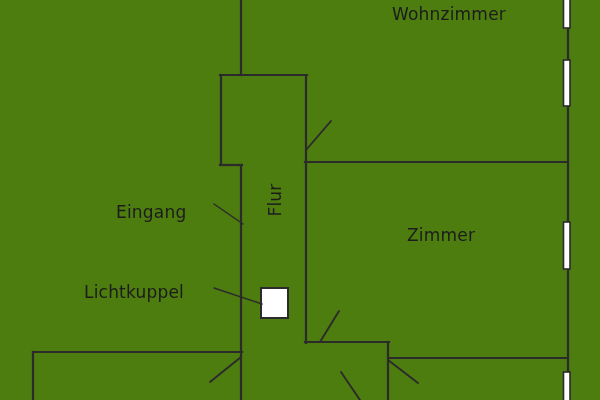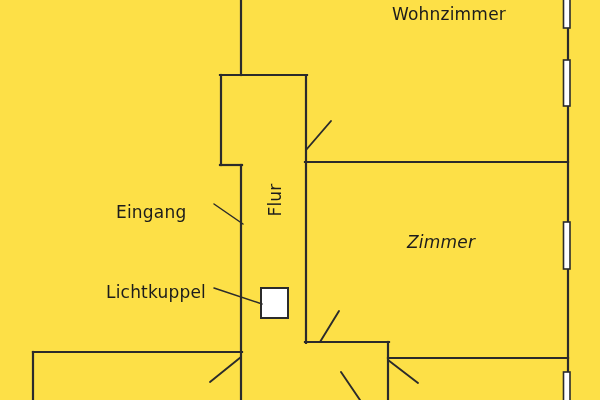--- a/index.html
+++ b/index.html
@@ -4,21 +4,21 @@
 <style>
   html, body {
     margin: 0;
     padding: 0;
     background: #ffffff;
   }
   #floorplan-root {
     position: relative;
     width: 600px;
     height: 400px;
-    background: #fde047;
+    background: #4d7c0f;
     overflow: hidden;
     font-family: "DejaVu Sans", sans-serif;
   }
   #plan-svg {
     position: absolute;
     left: 0;
     top: 0;
     width: 600px;
     height: 400px;
     display: block;
@@ -89,22 +89,22 @@
     </g>
 
     <g stroke="#2b2b2b" stroke-width="1.5" stroke-linecap="round" fill="none">
       <line x1="214" y1="204" x2="243" y2="224"></line>
       <line x1="214" y1="288" x2="262" y2="304"></line>
     </g>
   </svg>
 
   <div class="room-label" style="left:392px; top:4px;">Wohnzimmer</div>
 
-  <div class="room-label" style="left:407px; top:232px;font-style:italic;">Zimmer</div>
+  <div class="room-label" style="left:407px; top:225px;">Zimmer</div>
 
 
   <div class="room-label label-rot-ccw" style="left:258px; top:190px;">Flur</div>
 
   <div class="annot-label" style="left:116px; top:202px;">Eingang</div>
 
-  <div class="annot-label" style="left:106px; top:282px;">Lichtkuppel</div>
+  <div class="annot-label" style="left:84px; top:282px;">Lichtkuppel</div>
 
 </div>
 
 </body></html>

